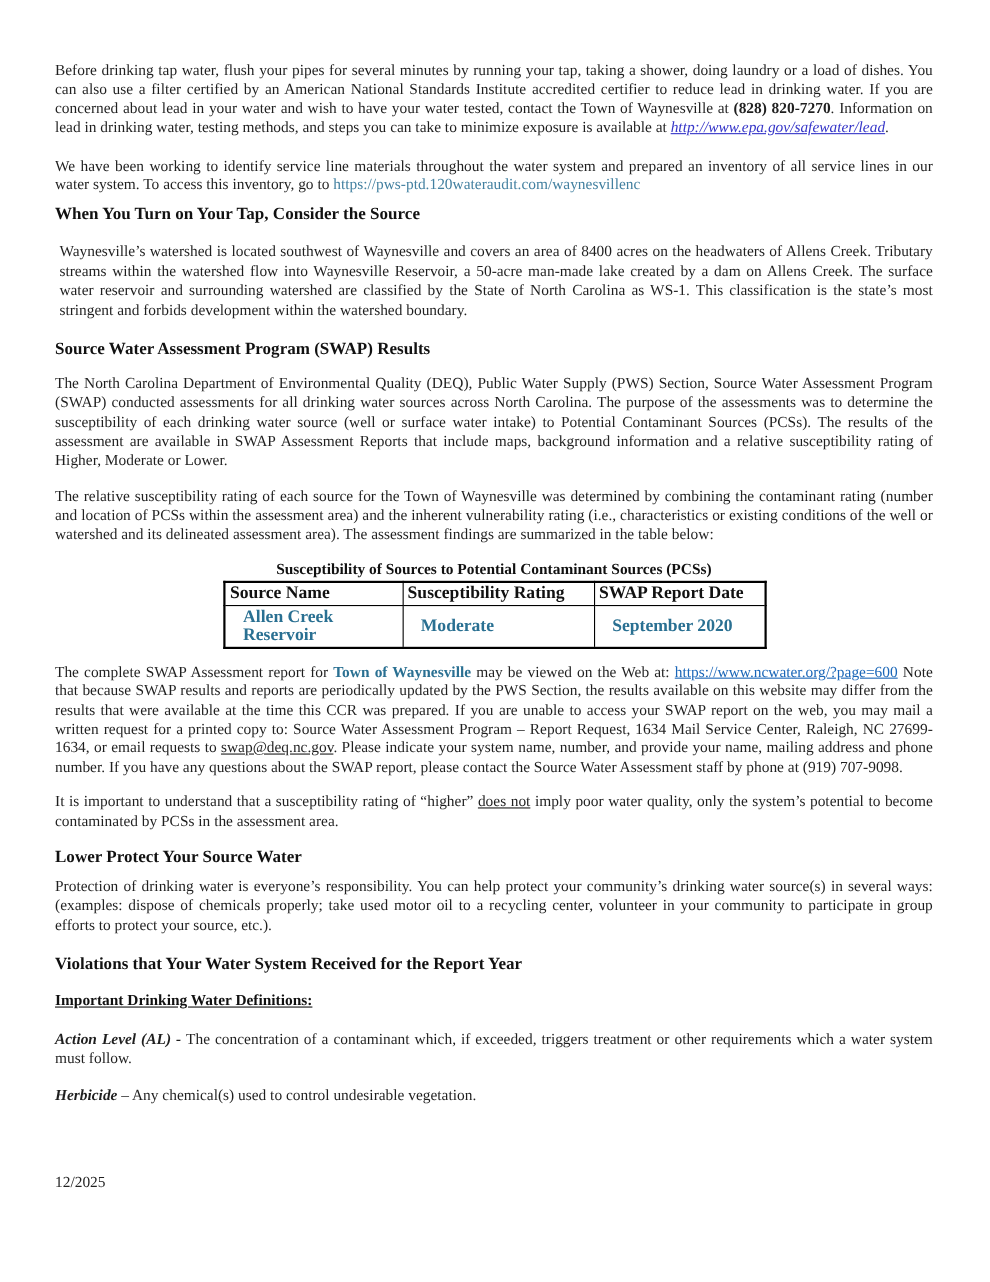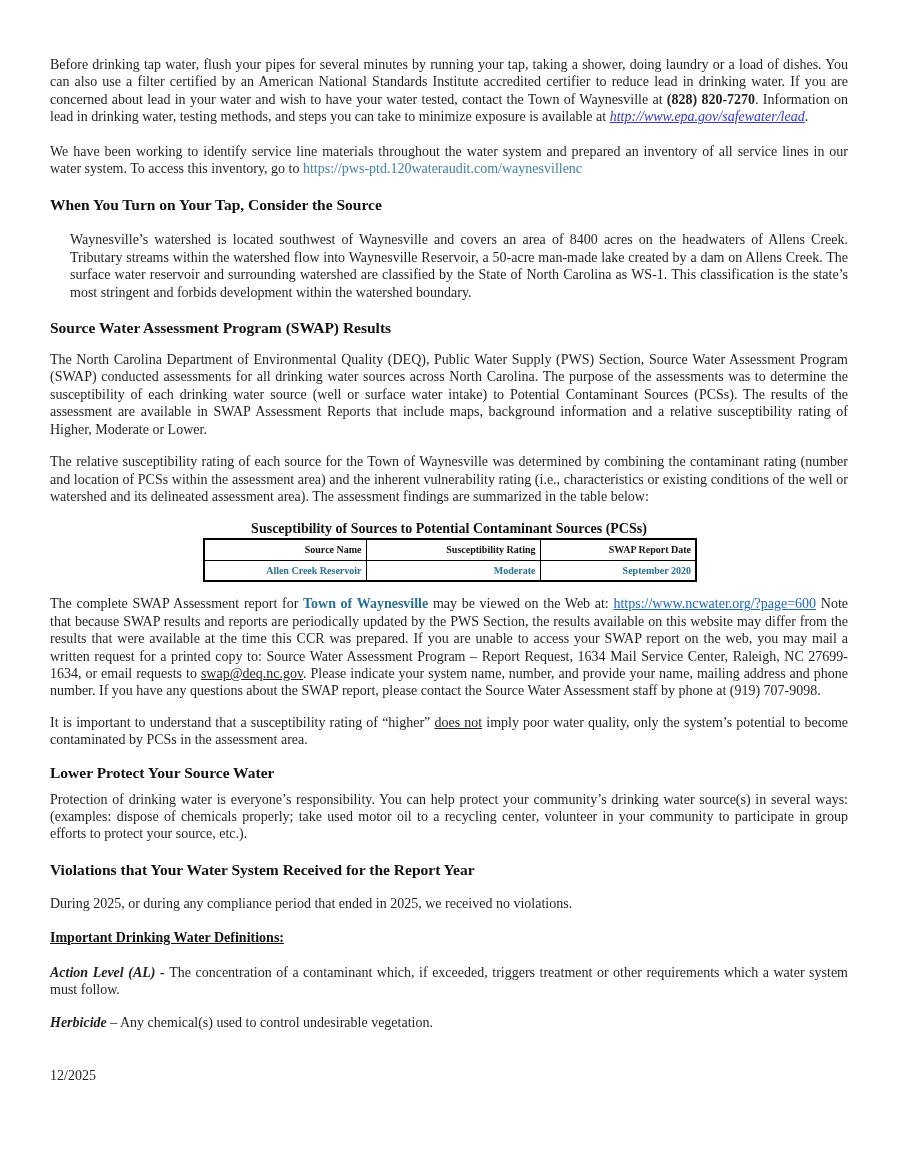--- a/index.html
+++ b/index.html
@@ -36,27 +36,27 @@
     color: #111;
   }
   .defs-heading {
     font-size: 14px;
     font-weight: bold;
     text-decoration: underline;
     line-height: 17.4px;
     margin: 0 0 17px 0;
     color: #111;
   }
-  .indent16 { margin-left: 20px; }
+  .indent16 { margin-left: 4px; }
   .indent26 { }
   .mb9  { margin-bottom: 9px; }
   .mb14 { margin-bottom: 14px; }
   .mb15 { margin-bottom: 15px; }
   .mb16 { margin-bottom: 16px; }
-  .mb18 { margin-bottom: 18px; }
+  .mb18 { margin-bottom: 8px; }
   b.phone { font-weight: bold; color: #1f1f1f; }
   .teal-bold { color: #2a7092; font-weight: bold; }
   a { text-decoration: none; cursor: pointer; }
   a.link-epa {
     color: #3535c8;
     font-style: italic;
     text-decoration: underline;
   }
   a.link-pws { color: #4380a0; }
   a.link-ncwater {
@@ -82,23 +82,23 @@
     color: #111;
   }
   table.swap-table {
     border-collapse: collapse;
     border: 2px solid #000;
     width: 100%;
     table-layout: fixed;
   }
   table.swap-table th, table.swap-table td {
     border: 1px solid #000;
-    font-size: 10px;
+    font-size: 16px;
     font-weight: bold;
-    text-align: right;
+    text-align: left;
     padding: 1px 4px;
     line-height: 17.5px;
   }
   table.swap-table th { color: #111; }
   table.swap-table td { color: #2a7092; padding-left: 16px; }
   .footer {
     position: absolute;
     left: 50px;
     top: 1068px;
     font-size: 14px;
@@ -150,21 +150,20 @@
   <p class="mb14"><span>The complete SWAP Assessment report for </span><span class="teal-bold">Town of Waynesville</span><span> may be viewed on the Web at: </span><a class="link-ncwater">https://www.ncwater.org/?page=600</a><span> Note that because SWAP results and reports are periodically updated by the PWS Section, the results available on this website may differ from the results that were available at the time this CCR was prepared.  If you are unable to access your SWAP report on the web, you may mail a written request for a printed copy to:  Source Water Assessment Program – Report Request, 1634 Mail Service Center, Raleigh, NC 27699-1634, or email requests to </span><a class="link-email">swap@deq.nc.gov</a><span>.  Please indicate your system name, number, and provide your name, mailing address and phone number.  If you have any questions about the SWAP report, please contact the Source Water Assessment staff by phone at (919) 707-9098.</span></p>
 
   <p class="mb14"><span>It is important to understand that a susceptibility rating of “higher” </span><span class="u">does not</span><span> imply poor water quality, only the system’s potential to become contaminated by PCSs in the assessment area.</span></p>
 
   <div class="heading mb9">Lower Protect Your Source Water</div>
 
   <p>Protection of drinking water is everyone’s responsibility. You can help protect your community’s drinking water source(s) in several ways: (examples: dispose of chemicals properly; take used motor oil to a recycling center, volunteer in your community to participate in group efforts to protect your source, etc.).</p>
 
   <div class="heading mb16">Violations that Your Water System Received for the Report Year</div>
 
-  <p>During 2025, or during any compliance period that ended in 2025, we received no violations.</p>
 
   <div class="defs-heading">Important Drinking Water Definitions:</div>
 
   <div class="def indent26 mb16"><span class="term">Action Level (AL) - </span><span>The concentration of a contaminant which, if exceeded, triggers treatment or other requirements which a water system must follow.</span></div>
 
   <div class="def indent26"><span class="term">Herbicide</span><span> – Any chemical(s) used to control undesirable vegetation.</span></div>
 
   <div class="footer">12/2025</div>
 
 </div>

